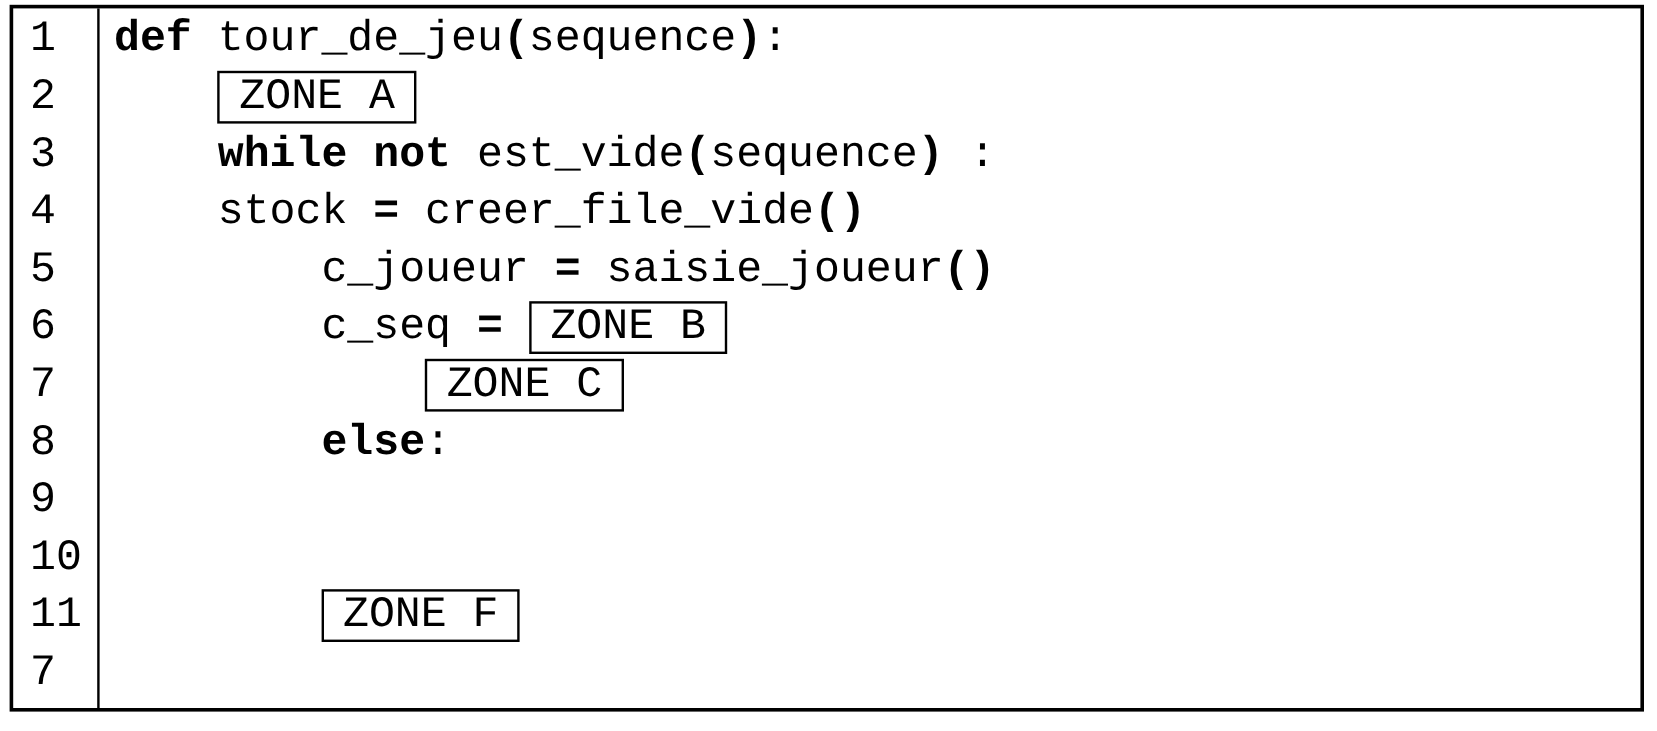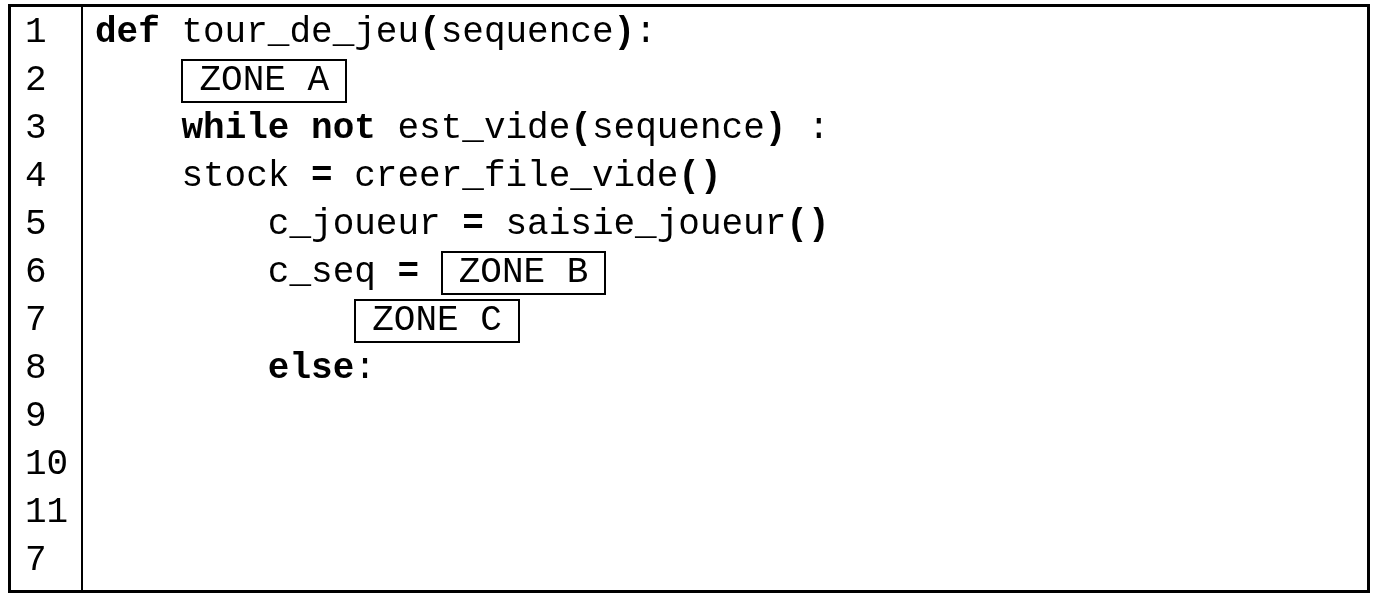--- a/index.html
+++ b/index.html
@@ -87,16 +87,16 @@
         <div class="code-line"><span class="kw">def</span><span> tour_de_jeu</span><span class="kw">(</span><span>sequence</span><span class="kw">)</span><span>:</span></div>
         <div class="code-line"><span>    </span><span class="zone">ZONE A</span></div>
         <div class="code-line"><span>    </span><span class="kw">while</span><span> </span><span class="kw">not</span><span> est_vide</span><span class="kw">(</span><span>sequence</span><span class="kw">)</span><span> :</span></div>
         <div class="code-line"><span>    stock </span><span class="kw">=</span><span> creer_file_vide</span><span class="kw">()</span></div>
         <div class="code-line"><span>        c_joueur </span><span class="kw">=</span><span> saisie_joueur</span><span class="kw">()</span></div>
         <div class="code-line"><span>        c_seq </span><span class="kw">=</span><span> </span><span class="zone">ZONE B</span></div>
         <div class="code-line"><span>            </span><span class="zone">ZONE C</span></div>
         <div class="code-line"><span>        </span><span class="kw">else</span><span>:</span></div>
         <div class="code-line"><span>            </span></div>
         <div class="code-line"><span>    </span></div>
-        <div class="code-line"><span>        </span></div>
+        <div class="code-line"><span>        </span><span class="zone">ZONE F</span></div>
       </div>
   </div>
 </div>
 
 </body></html>

